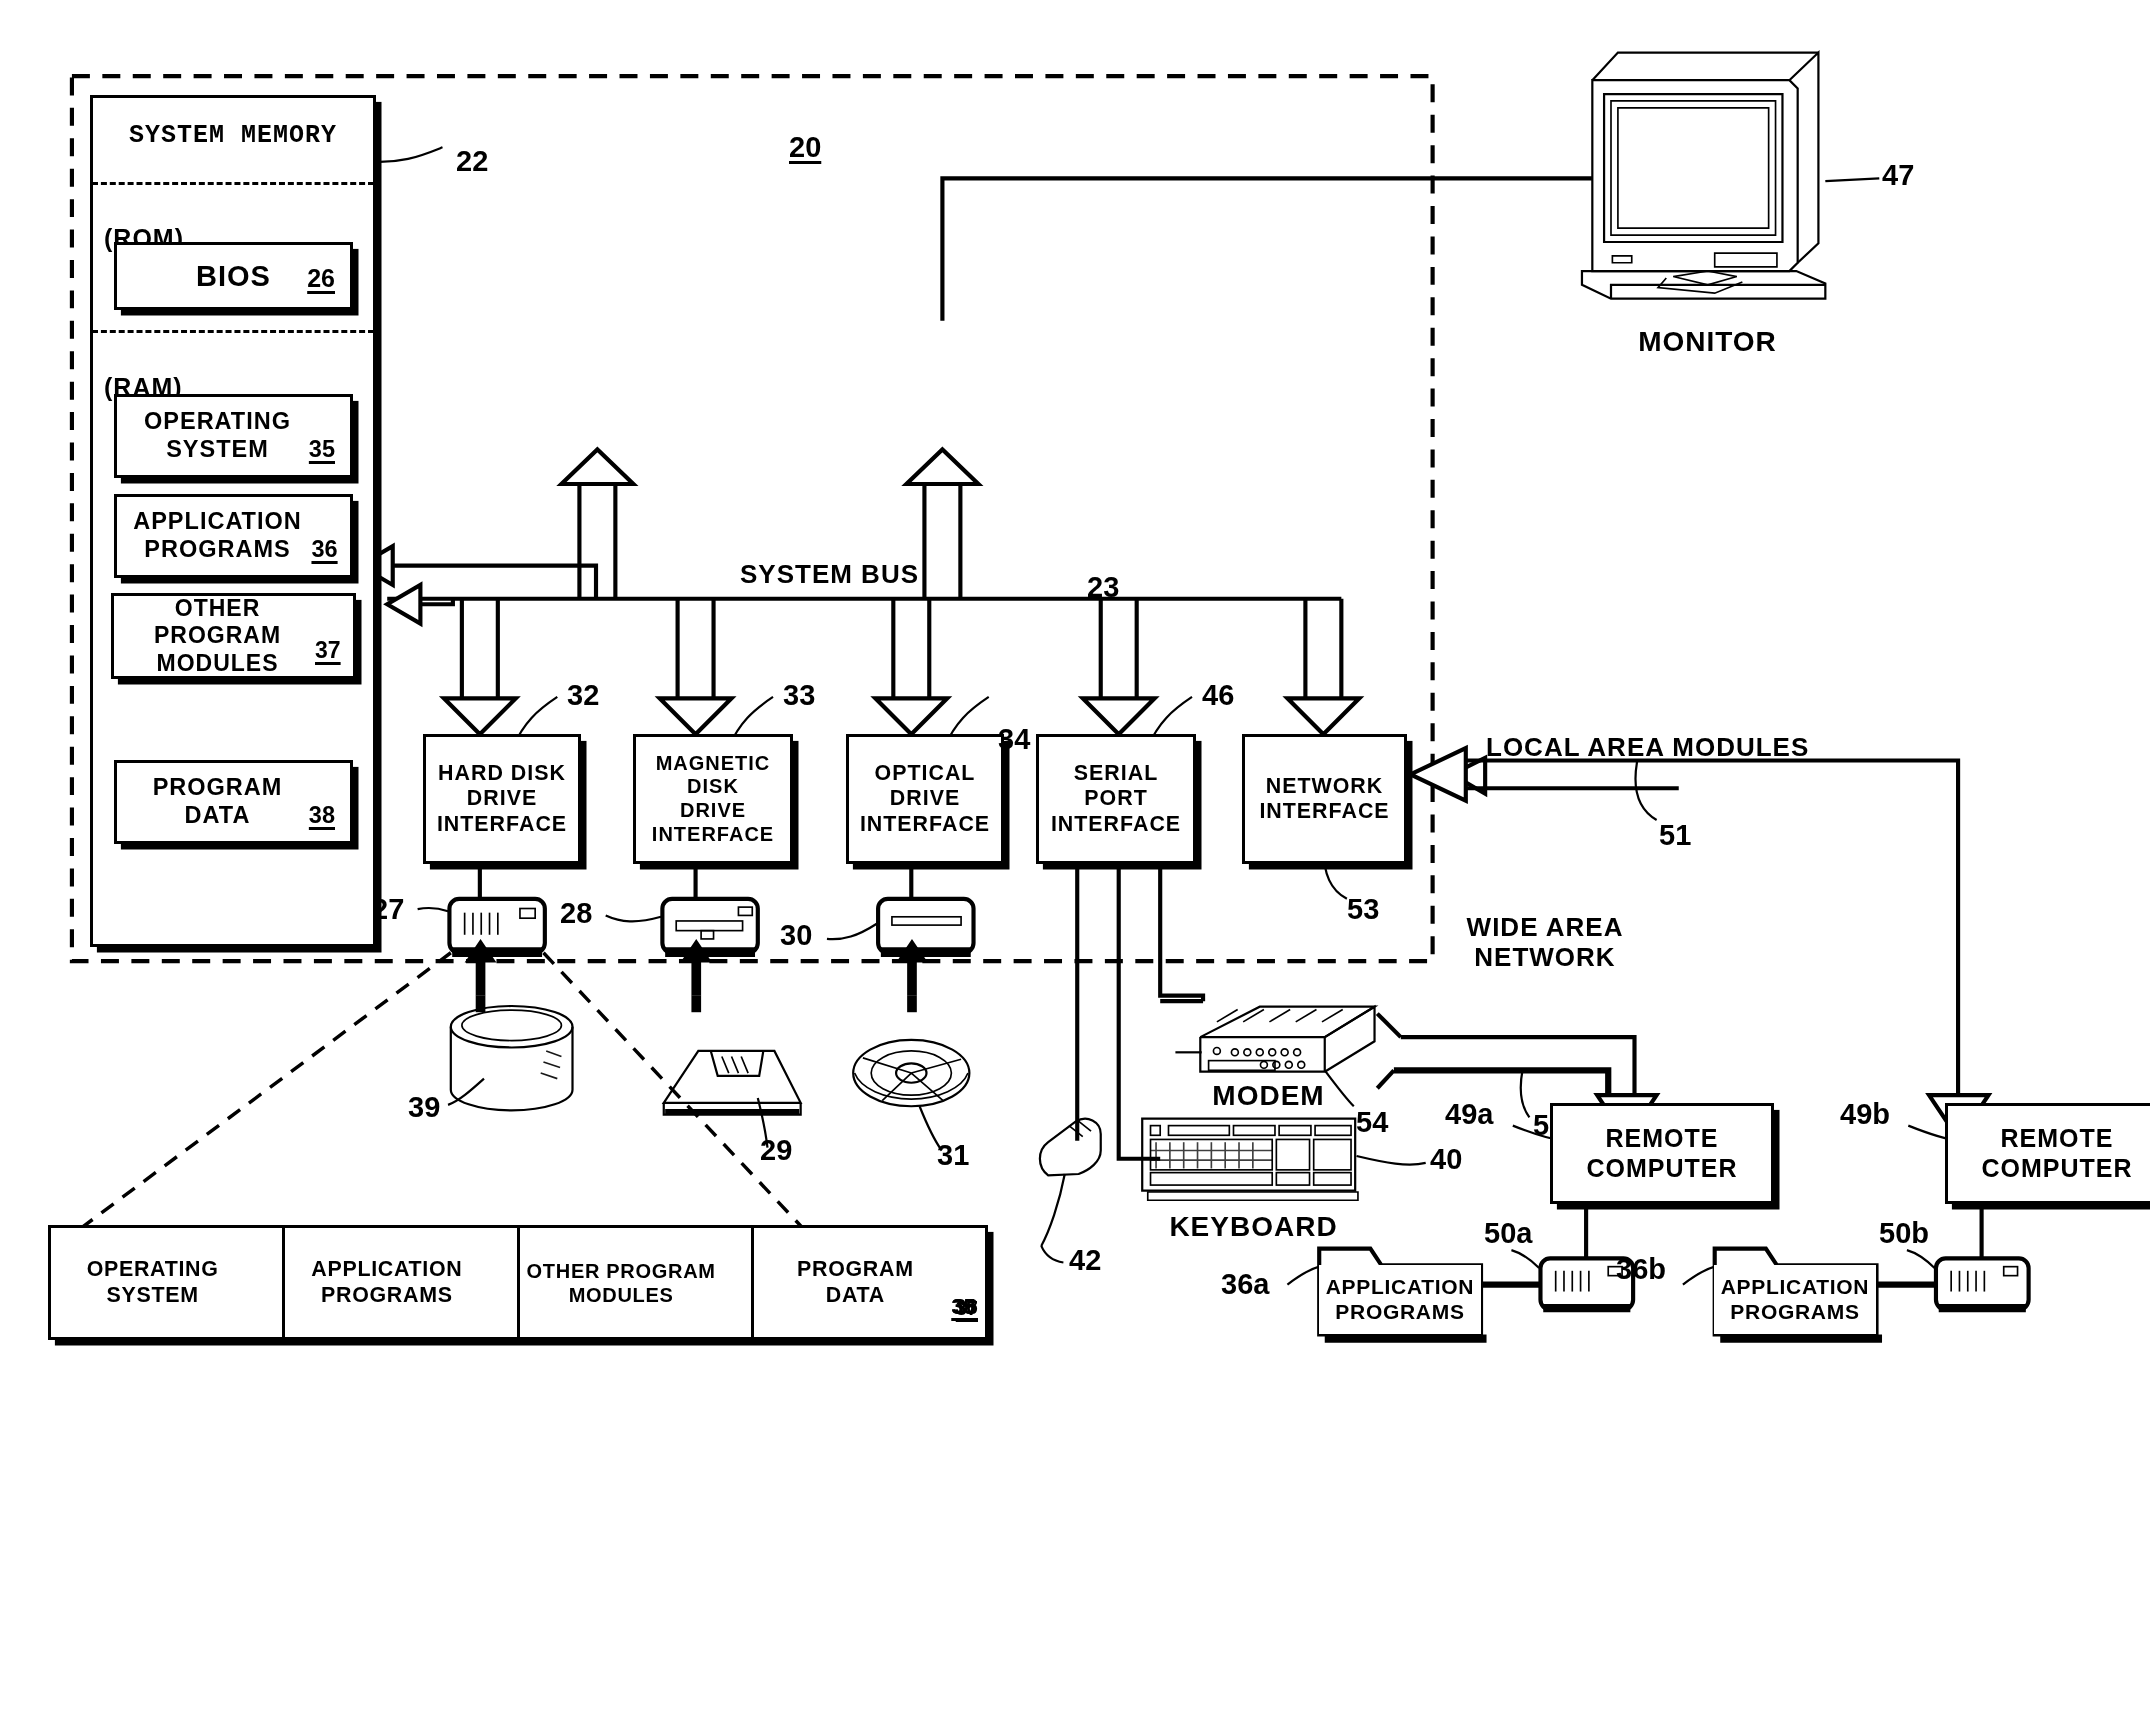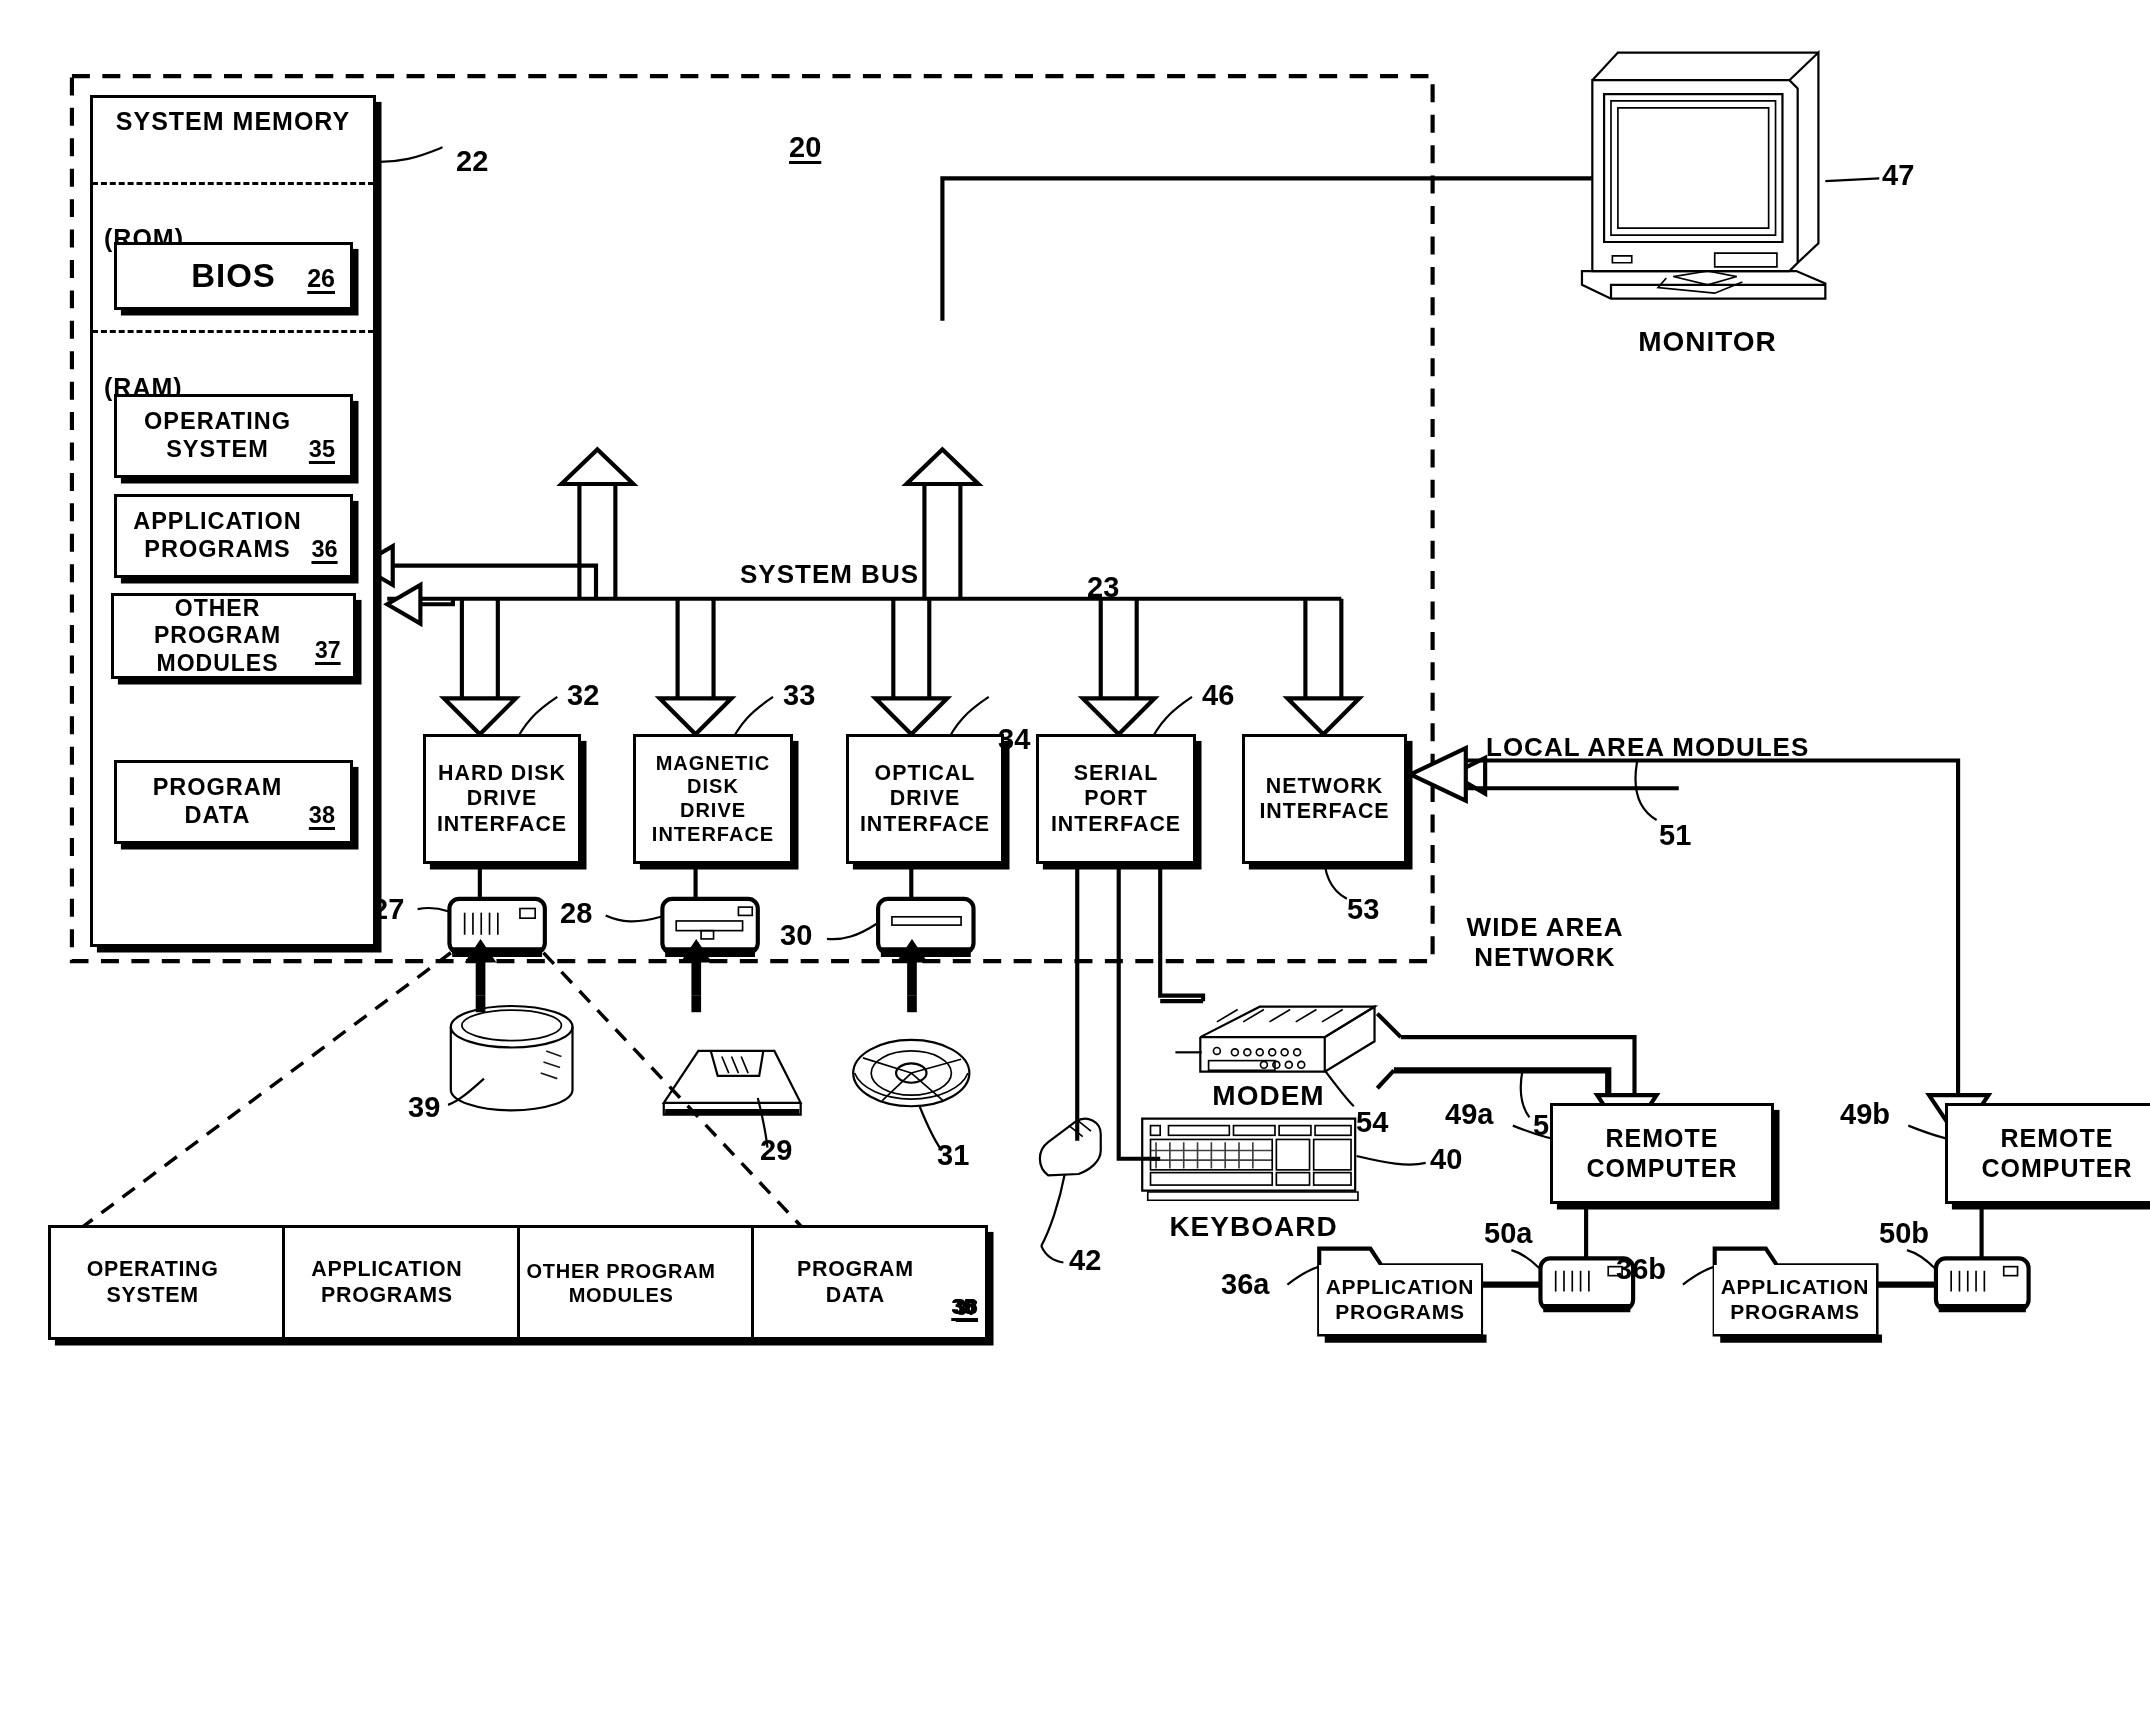--- a/index.html
+++ b/index.html
@@ -416,33 +416,33 @@
       <path class="thin" d="M 2330,432 L 2330,412 L 2640,412"></path>
       <path class="thin2" d="M 2420,400 L 2470,392 L 2512,400 L 2470,412 Z"></path>
       <path class="thin2" d="M 2410,402 L 2398,416 L 2480,424 L 2520,408"></path>
     </g>
     <path class="thin" d="M 2640,262 L 2718,258"></path>
 
   </svg>
 
   <div id="sysmem-outer" style="left:90px; top:95px; width:286px; height:852px;"></div>
 
-  <div class="freetext" style="left:90px; top:107px; width:286px; font-size:25px;">SYSTEM MEMORY</div>
+  <div class="freetext" style="left:90px; top:122px; width:286px; font-size:25px;font-family:Liberation Mono, monospace;">SYSTEM MEMORY</div>
 
   <div class="dashline-h" style="left:92px; top:182px; width:282px;"></div>
 
   <div class="dashline-h" style="left:92px; top:330px; width:282px;"></div>
 
   <div class="freetext" style="left:104px; top:195px; width:180px; font-size:25px; text-align:left;">
     <span>(ROM)</span>
     <span class="und" style="margin-left:14px;">24</span>
   </div>
 
   <div class="box" style="left:114px; top:242px; width:239px; height:68px;">
-    <span class="lbl" style="font-size:33px;">BIOS</span>
+    <span class="lbl" style="font-size:29px;">BIOS</span>
     <span class="refnum" style="right:15px; top:19.4px; font-size:25px;">26</span>
   </div>
 
   <div class="freetext" style="left:104px; top:344px; width:180px; font-size:25px; text-align:left;">
     <span>(RAM)</span>
     <span class="und" style="margin-left:14px;">25</span>
   </div>
 
   <div class="box" style="left:114px; top:394px; width:239px; height:84px;">
     <span class="lbl" style="font-size:23.5px; padding-right:32px;">OPERATING

